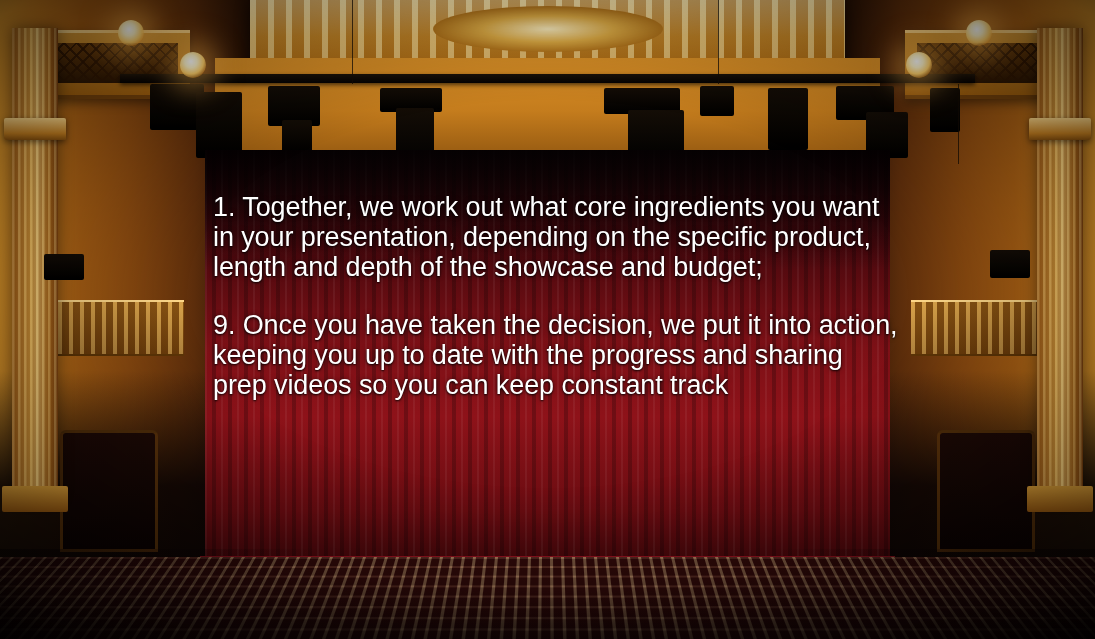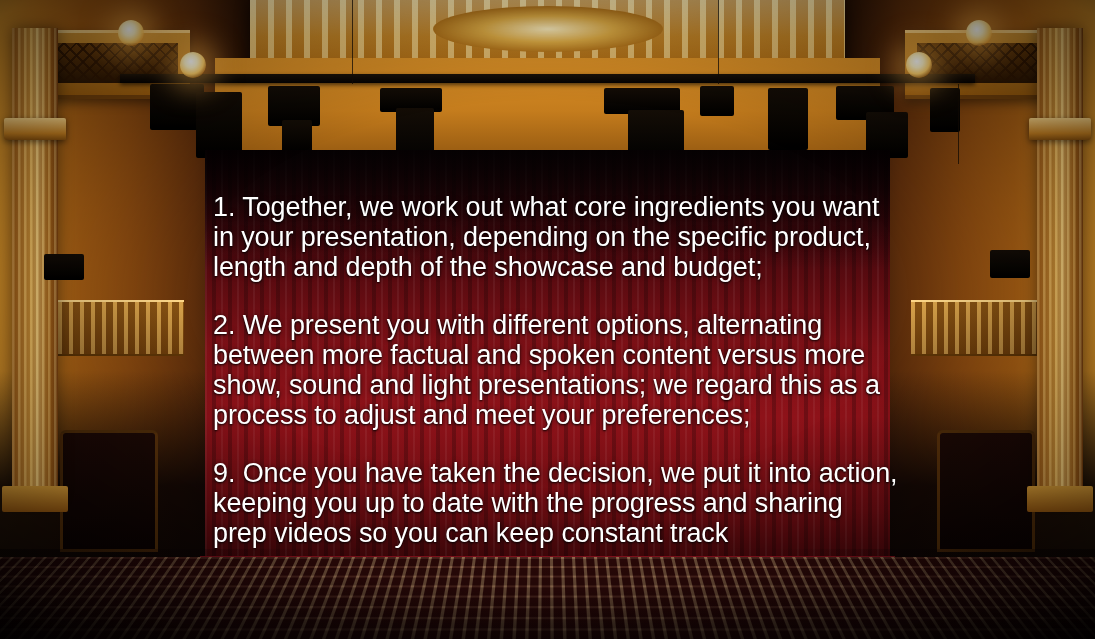--- a/index.html
+++ b/index.html
@@ -246,17 +246,16 @@
     <div class="apron"></div>
 
     <div class="seats"></div>
     <div class="seats-fade"></div>
 
     <div class="vignette"></div>
   </div>
 
   <div class="text-layer">
     <p class="para">1. Together, we work out what core ingredients you want in your presentation, depending on the specific product, length and depth of the showcase and budget;</p>
-    <p class="para">2. We present you with different options, alternating between more factual and spoken content versus more show, sound and light presentations; we regard this as a process to adjust and meet your preferences;</p>
     <p class="para">9. Once you have taken the decision, we put it into action, keeping you up to date with the progress and sharing prep videos so you can keep constant track</p>
   </div>
 
 </div>
 
 </body></html>

